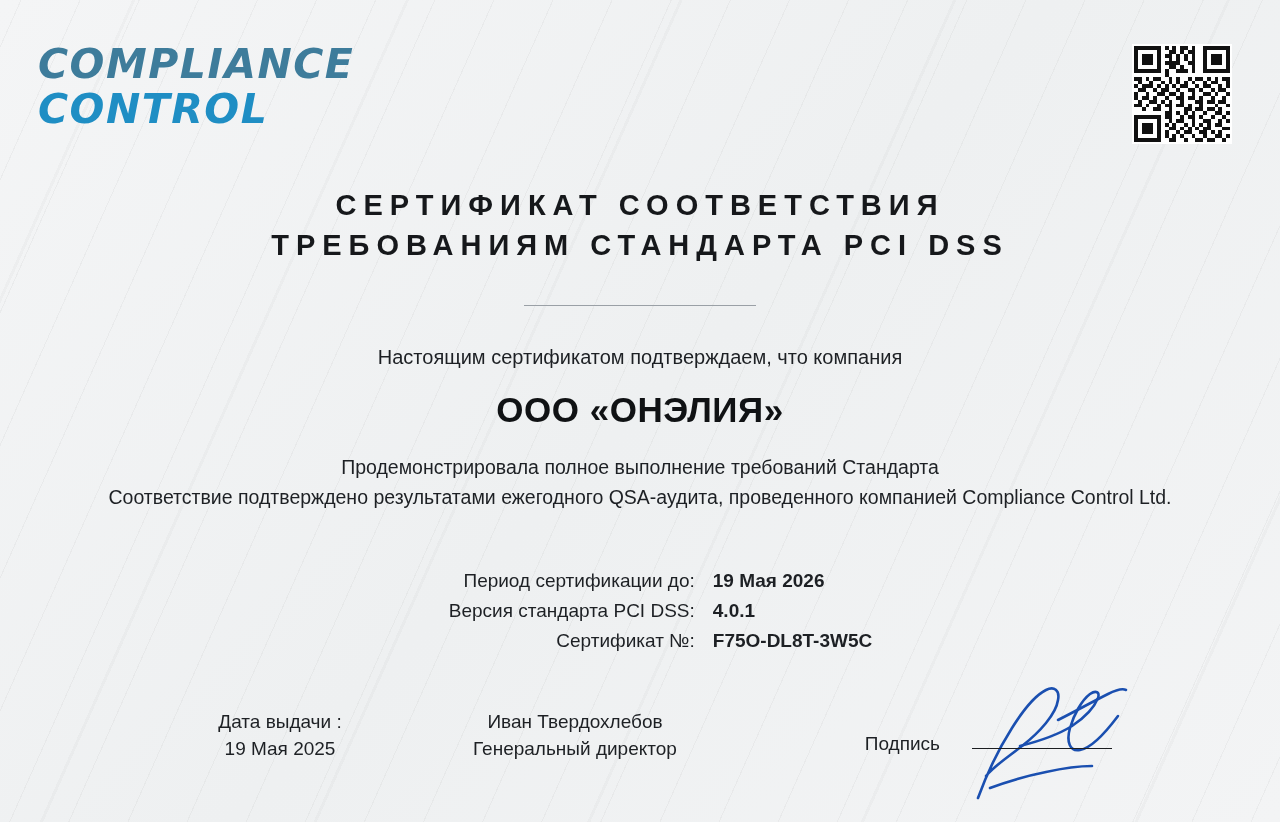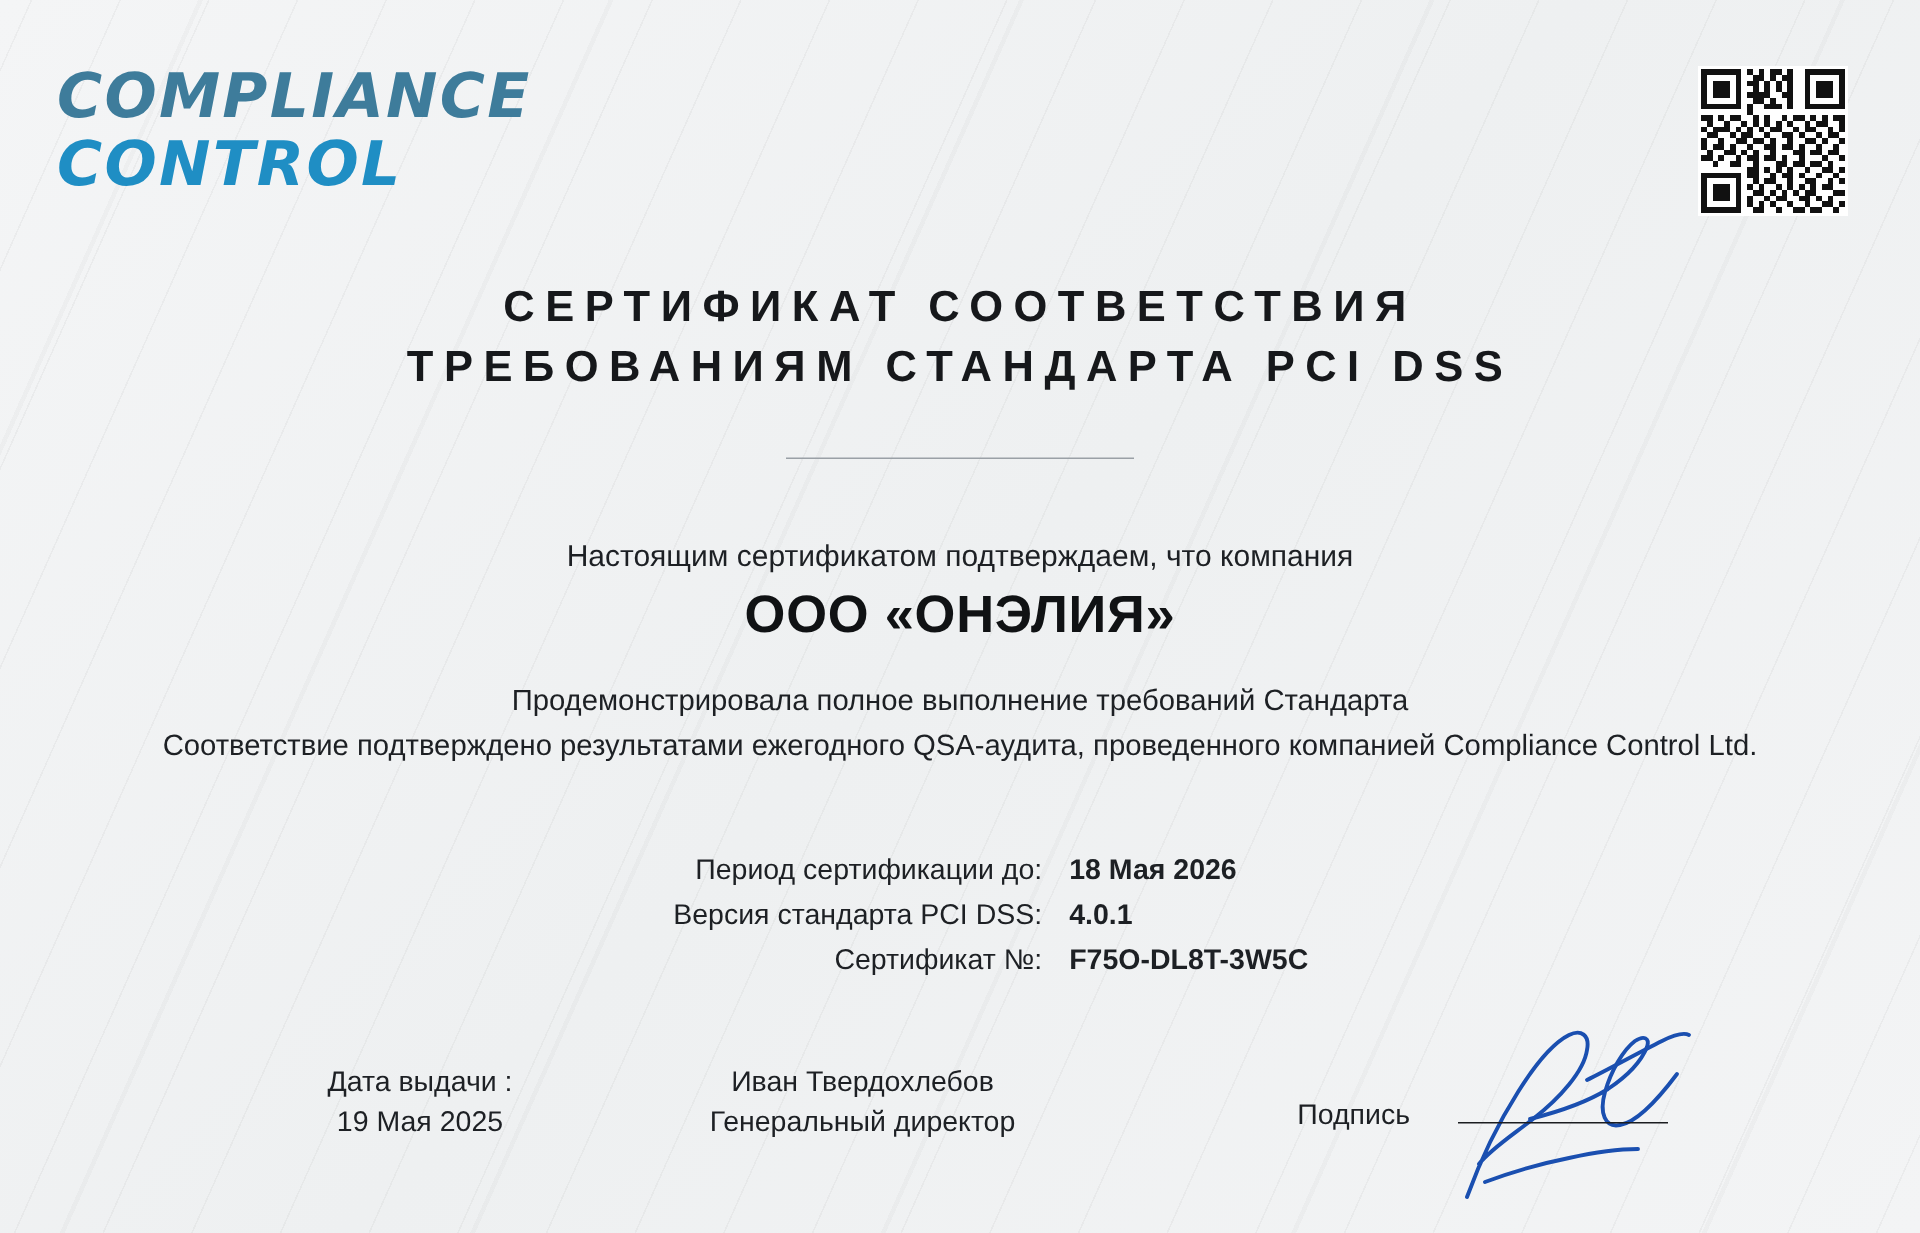--- a/index.html
+++ b/index.html
@@ -110,21 +110,21 @@
     top: 305px;
     width: 232px;
     height: 1px;
     background: #9aa0a6;
   }
 
   
   .lead {
     position: absolute;
     left: 0; right: 0;
-    top: 360px;
+    top: 346px;
     text-align: center;
     font-size: 20px;
     color: #1d2024;
   }
 
   .company {
     position: absolute;
     left: 0; right: 0;
     top: 390px;
     text-align: center;
@@ -414,21 +414,21 @@
     <div class="desc">
       <div>Продемонстрировала полное выполнение требований Стандарта</div>
       <div>Соответствие подтверждено результатами ежегодного QSA-аудита, проведенного компанией Compliance Control Ltd.</div>
     </div>
 
     <div class="details">
       <table>
         <tbody>
           <tr>
             <td class="label">Период сертификации до:</td>
-            <td class="value">18 Мая 2026</td>
+            <td class="value">19 Мая 2026</td>
           </tr>
           <tr>
             <td class="label">Версия стандарта PCI DSS:</td>
             <td class="value">4.0.1</td>
           </tr>
           <tr>
             <td class="label">Сертификат №:</td>
             <td class="value">F75O-DL8T-3W5C</td>
           </tr>
         </tbody>

